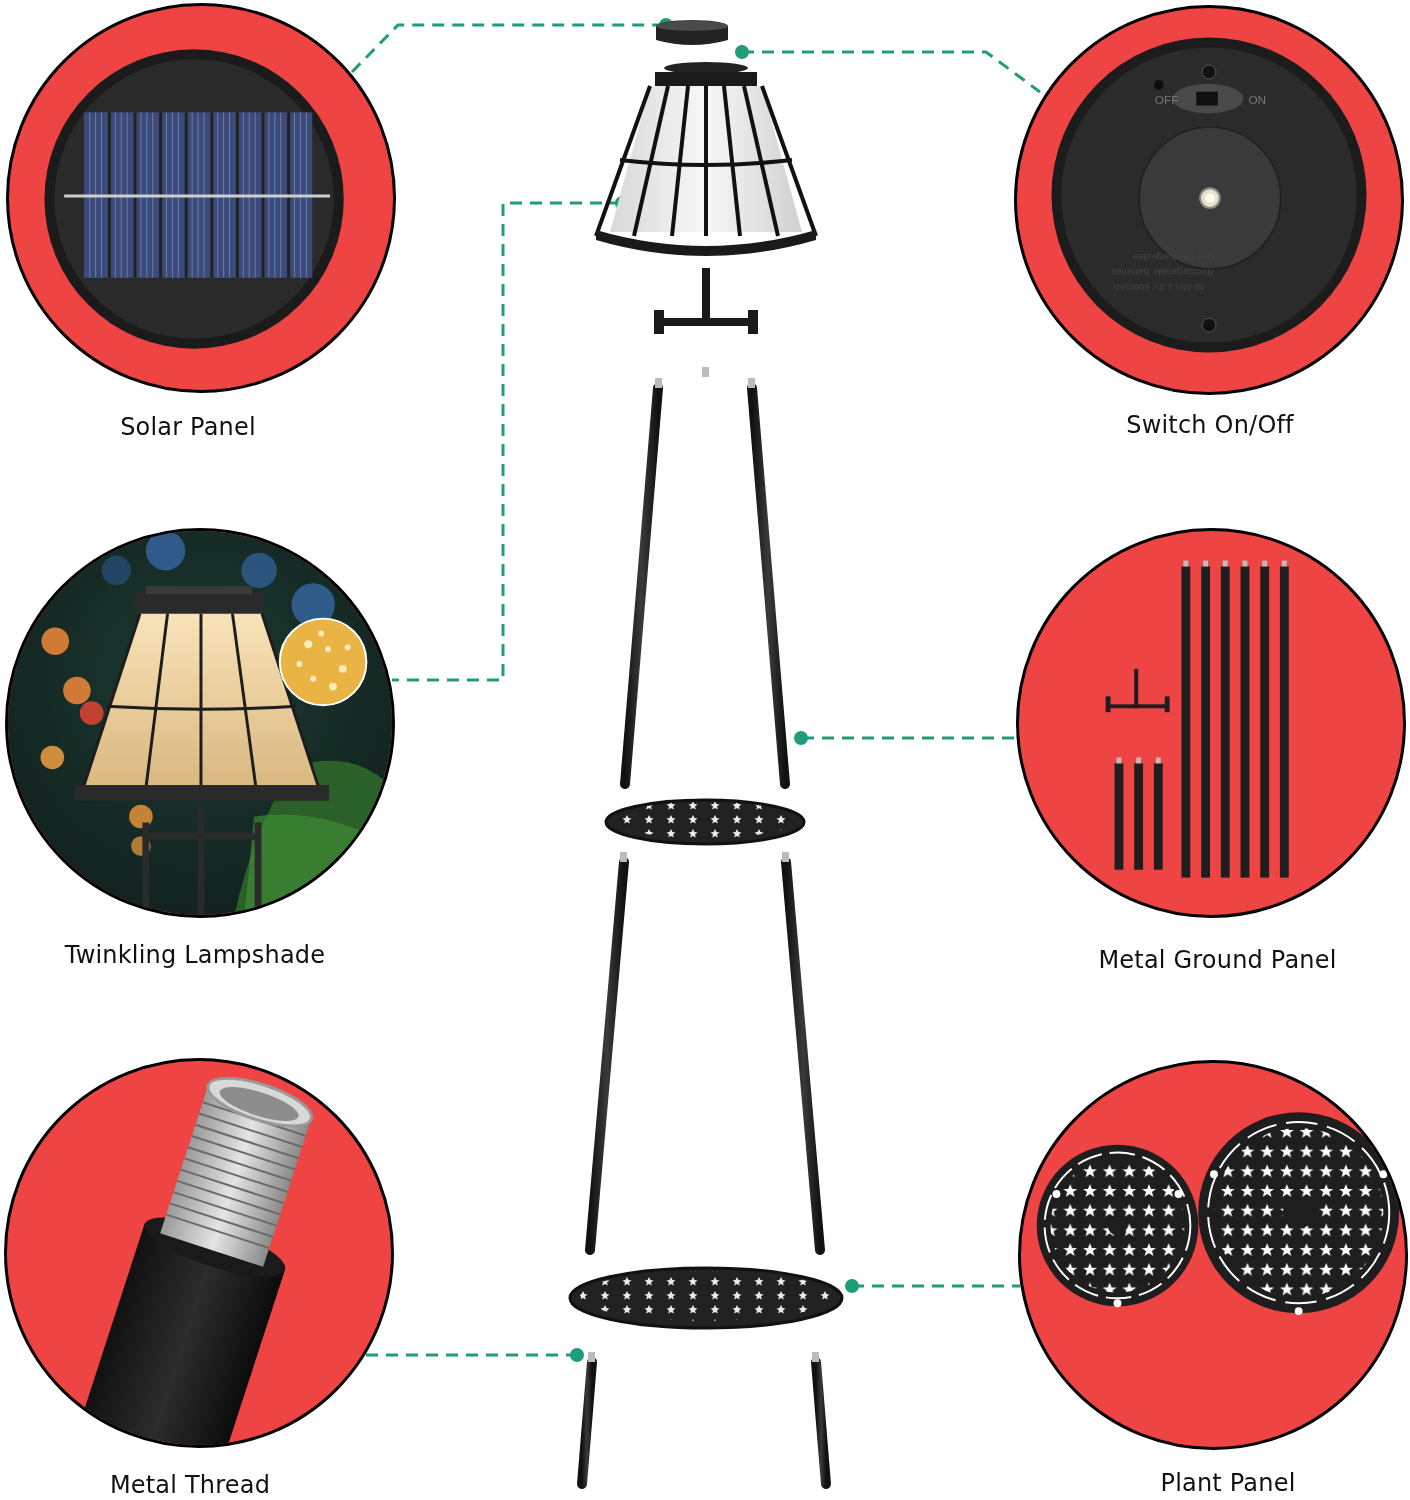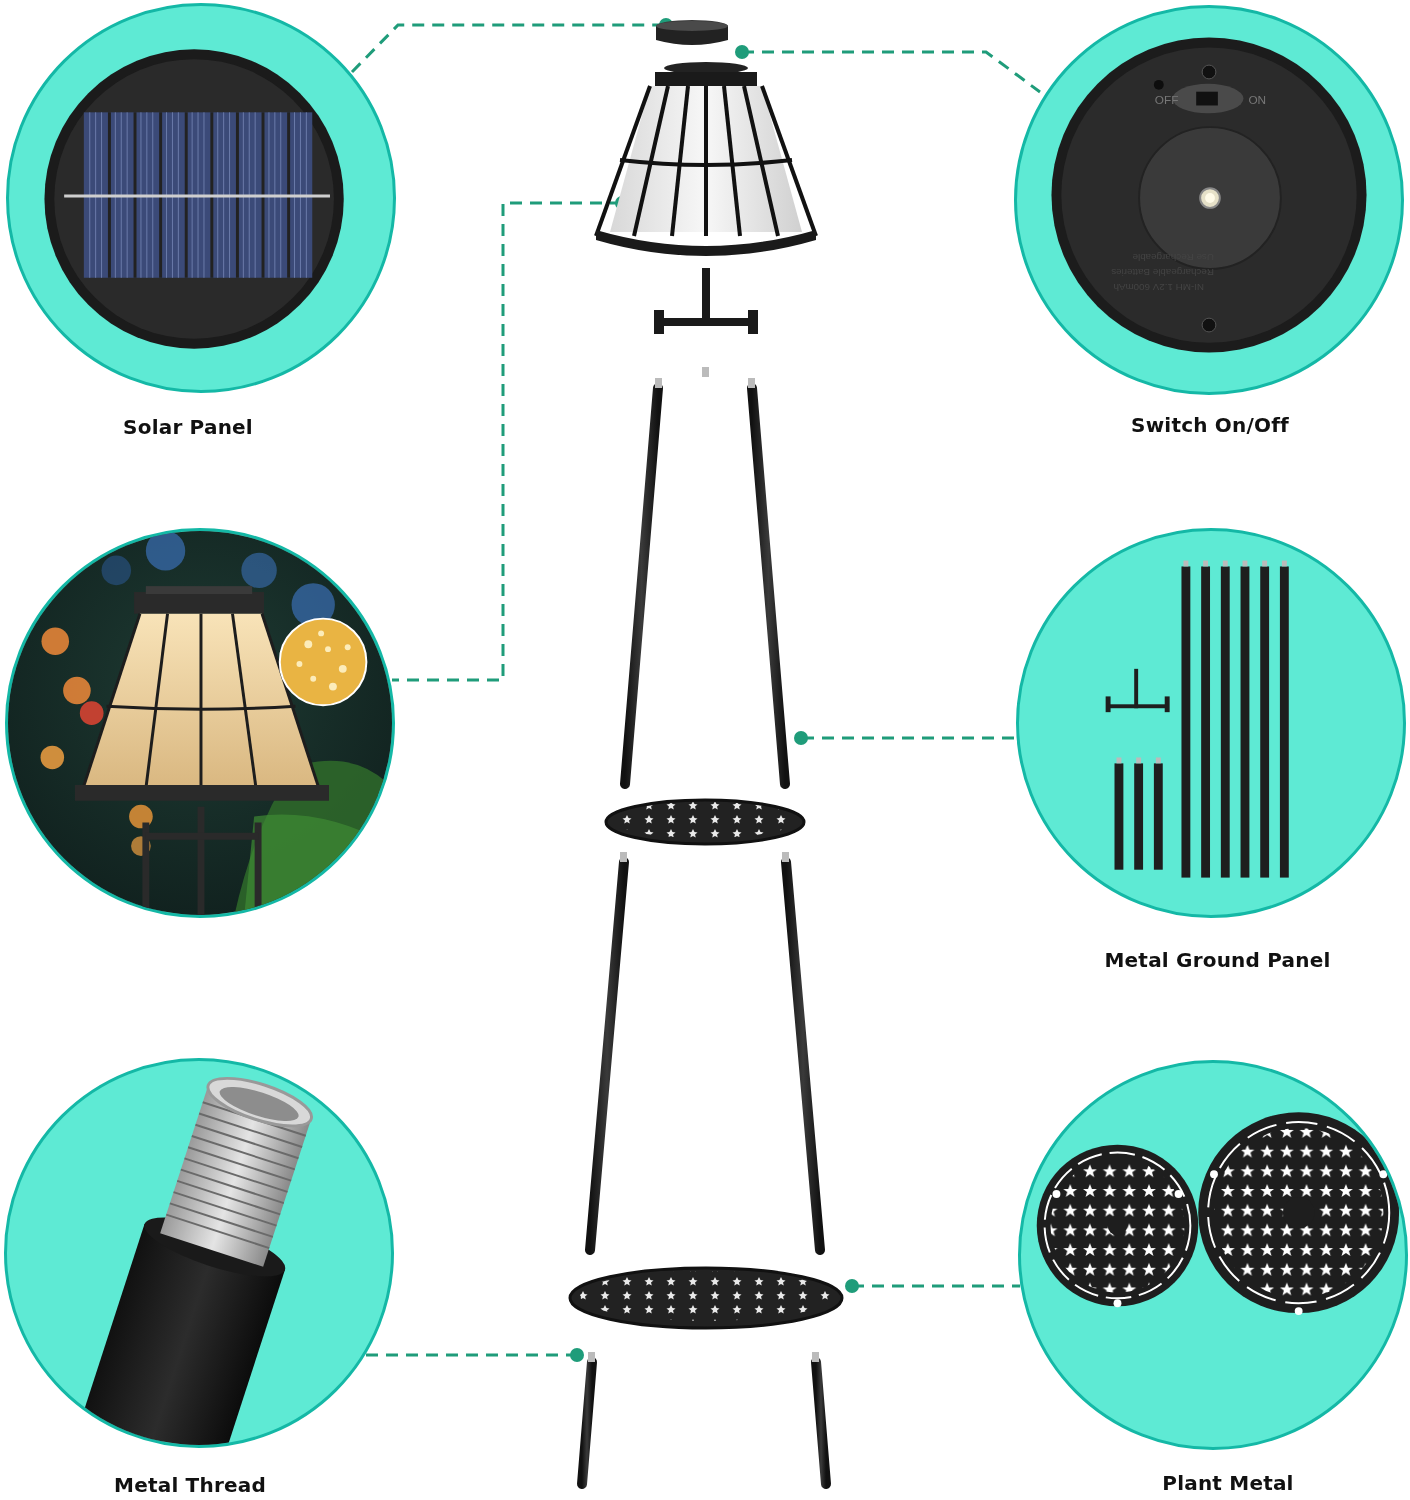--- a/index.html
+++ b/index.html
@@ -2,23 +2,23 @@
 <html><head>
 <meta charset="utf-8">
 <style>
   * { box-sizing: border-box; margin: 0; padding: 0; }
   html, body { width: 1410px; height: 1500px; background: #ffffff; overflow: hidden; }
   body { position: relative; font-family: "DejaVu Sans", "Liberation Sans", sans-serif; color: #111; }
   .stage { position: absolute; left: 0; top: 0; width: 1410px; height: 1500px; }
   .connectors { position: absolute; left: 0; top: 0; width: 1410px; height: 1500px; pointer-events: none; }
   .center-art { position: absolute; left: 0; top: 0; width: 1410px; height: 1500px; }
   .callout { position: absolute; }
-  .circle-frame { position: absolute; border-radius: 50%; border: 3px solid #14b8a6; overflow: hidden; background: #5eead4; }
+  .circle-frame { position: absolute; border-radius: 50%; border: 3px solid #000000; overflow: hidden; background: #ef4444; }
   .circle-frame svg { width: 100%; height: 100%; display: block; }
-  .label { position: absolute; text-align: center; font-weight: bold; font-size: 20px; line-height: 35px; color: #111; white-space: nowrap; letter-spacing: 0.2px; }
+  .label { position: absolute; text-align: center; font-weight: normal; font-size: 24px; line-height: 35px; color: #111; white-space: nowrap; letter-spacing: 0.2px; }
   .label .line { display: block; text-align: center; }
 </style>
 </head>
 <body>
 
 <div class="stage">
 
   <svg class="connectors" viewBox="0 0 1410 1500">
     <g stroke="#1f9c7a" stroke-width="3" fill="none" stroke-dasharray="12 8">
 
@@ -267,20 +267,21 @@
             <circle cx="340" cy="140" r="4"></circle>
           <circle cx="310" cy="150" r="3"></circle>
             <circle cx="330" cy="158" r="4"></circle>
             <circle cx="296" cy="135" r="3"></circle>
           <circle cx="318" cy="104" r="3"></circle>
             <circle cx="345" cy="118" r="3"></circle>
         </g>
       </svg>
     </div>
     <div class="label" style="left:20px; top:938px; width:350px;">
+      <span class="line">Twinkling Lampshade</span>
     </div>
   </div>
 
   <div class="callout">
     <div class="circle-frame" style="left:1016px; top:528px; width:390px; height:390px;">
       <svg viewBox="0 0 390 390">
         <g fill="#1e1e1e">
           <rect x="165" y="36" width="9" height="316"></rect>
           <rect x="185" y="36" width="9" height="316"></rect>
           <rect x="205" y="36" width="9" height="316"></rect>
@@ -368,16 +369,16 @@
         <circle cx="98" cy="244" r="4" fill="#fff"></circle>
         <circle cx="282" cy="152" r="102" fill="#1e1e1e"></circle>
         <circle cx="282" cy="152" r="86" fill="url(#starsSmall)"></circle>
         <circle cx="282" cy="152" r="92" fill="none" stroke="#fff" stroke-width="2" stroke-dasharray="32 10"></circle>
         <circle cx="282" cy="152" r="16" fill="#1e1e1e"></circle>
         <circle cx="196" cy="113" r="4" fill="#fff"></circle>
         <circle cx="368" cy="113" r="4" fill="#fff"></circle>
         <circle cx="282" cy="252" r="4" fill="#fff"></circle>
       </svg>
     </div>
-    <div class="label" style="left:1128px; top:1466px; width:200px;">Plant Metal</div>
+    <div class="label" style="left:1128px; top:1466px; width:200px;">Plant Panel</div>
   </div>
 
 </div>
 
 </body></html>

